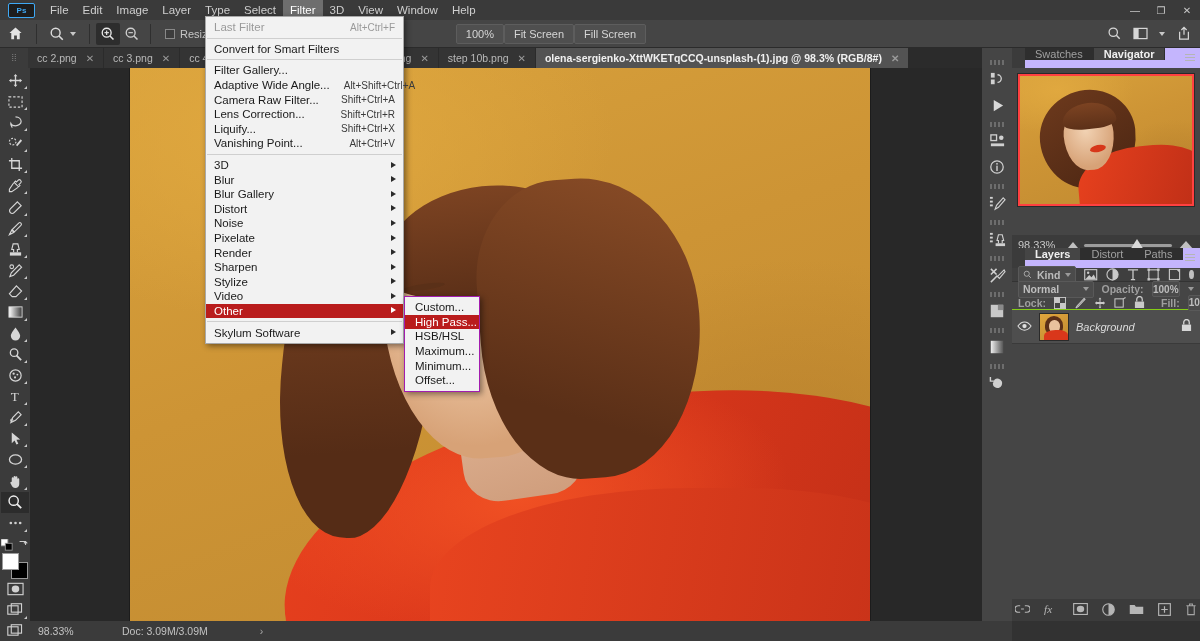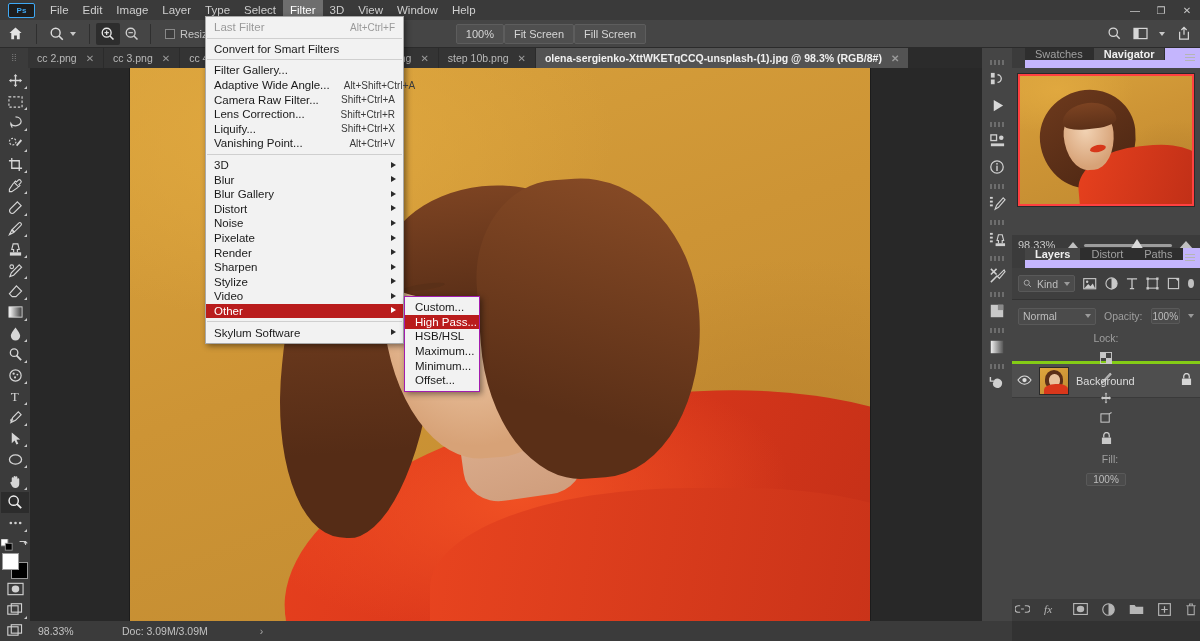--- a/index.html
+++ b/index.html
@@ -190,38 +190,38 @@
   .nav-foot { display:flex; align-items:center; height:20px; background:#3b3b3b; padding:0 6px; gap:8px; }
   .nav-zoom { font-size:11px; color:#c8c8c8; min-width:42px; }
   .nav-slider { flex:1; display:flex; align-items:center; gap:6px; position:relative; }
   .tri-sm { width:0;height:0;border-left:5px solid transparent;border-right:5px solid transparent;border-bottom:6px solid #c0c0c0; }
   .tri-lg { width:0;height:0;border-left:8px solid transparent;border-right:8px solid transparent;border-bottom:9px solid #c0c0c0; }
   .track { flex:1; height:3px; background:#9c9c9c; border-radius:2px; position:relative; }
   .knob { position:absolute; left:52%; top:-5px; width:0;height:0;
           border-left:7px solid transparent;border-right:7px solid transparent;border-bottom:11px solid #d8d8d8; }
 
   .lay-body { background:#454545; height:353px; position:relative; }
-  .lay-row { display:flex; align-items:center; height:32px; padding:0 6px; gap:8px; }
+  .lay-row { display:flex; align-items:center; height:14px; padding:0 6px; gap:8px;font-weight:bold; }
   .filter-row { background:#3f3f3f; border-bottom:1px solid #333; }
   .kind-box { display:flex; align-items:center; gap:5px; width:80px; height:17px; background:#4b4b4b;
               border:1px solid #595959; border-radius:2px; padding:0 4px; color:#bdbdbd; font-size:10.5px; }
   .kind-caret { margin-left:auto; width:0;height:0;border-left:3px solid transparent;border-right:3px solid transparent;border-top:4px solid #9a9a9a; }
   .fico { width:17px;height:17px; display:flex;align-items:center;justify-content:center; color:#c9c9c9; }
   .toggle-dot { width:9px;height:9px;border-radius:50%; background:#c0c0c0; margin-left:auto; }
   .blend-box { width:104px;height:17px;background:#4b4b4b;border:1px solid #595959;border-radius:2px;
                display:flex;align-items:center;padding:0 4px;font-size:10.5px;color:#bdbdbd; }
   .lbl { font-size:10.5px; color:#9f9f9f; }
   .num-box { width:40px;height:16px;background:#4b4b4b;border:1px solid #595959;border-radius:2px;
              display:flex;align-items:center;justify-content:center;font-size:10px;color:#bdbdbd; }
-  .lock-row { border-bottom:3px solid #84cc16;flex-direction:column; }
+  .lock-row { border-bottom:1px solid #84cc16; }
   .layer-item { display:flex; align-items:center; height:34px; background:#4e4e4e; border-bottom:1px solid #3a3a3a;
                 padding:0 8px 0 4px; gap:7px; }
   .eye-ic { width:16px; display:flex; justify-content:center; color:#d8d8d8; }
   .lyr-thumb { width:30px;height:28px; border:1px solid #2a2a2a; overflow:hidden; position:relative; background:#c98f32;}
-  .lyr-name { font-size:11px; color:#dcdcdc; }
+  .lyr-name { font-size:11px; font-style:italic; color:#dcdcdc; }
   .lay-foot { position:absolute; bottom:0; left:0; right:0; height:22px; background:#3b3b3b;
               display:flex; align-items:center; justify-content:center; gap:14px; color:#b0b0b0; }
 
   
   .statusbar { position:absolute; left:0; bottom:0; width:1012px; height:20px; background:#3b3b3b;
                display:flex; align-items:center; font-size:10.5px; color:#c2c2c2; }
   .sb-icon { width:30px; display:flex; align-items:center; justify-content:center; background:#3b3b3b; }
   .sb-zoom { width:72px; padding-left:8px; }
   .sb-doc { padding-left:20px; }
   .sb-arrow { margin-left:52px; color:#a8a8a8; }

